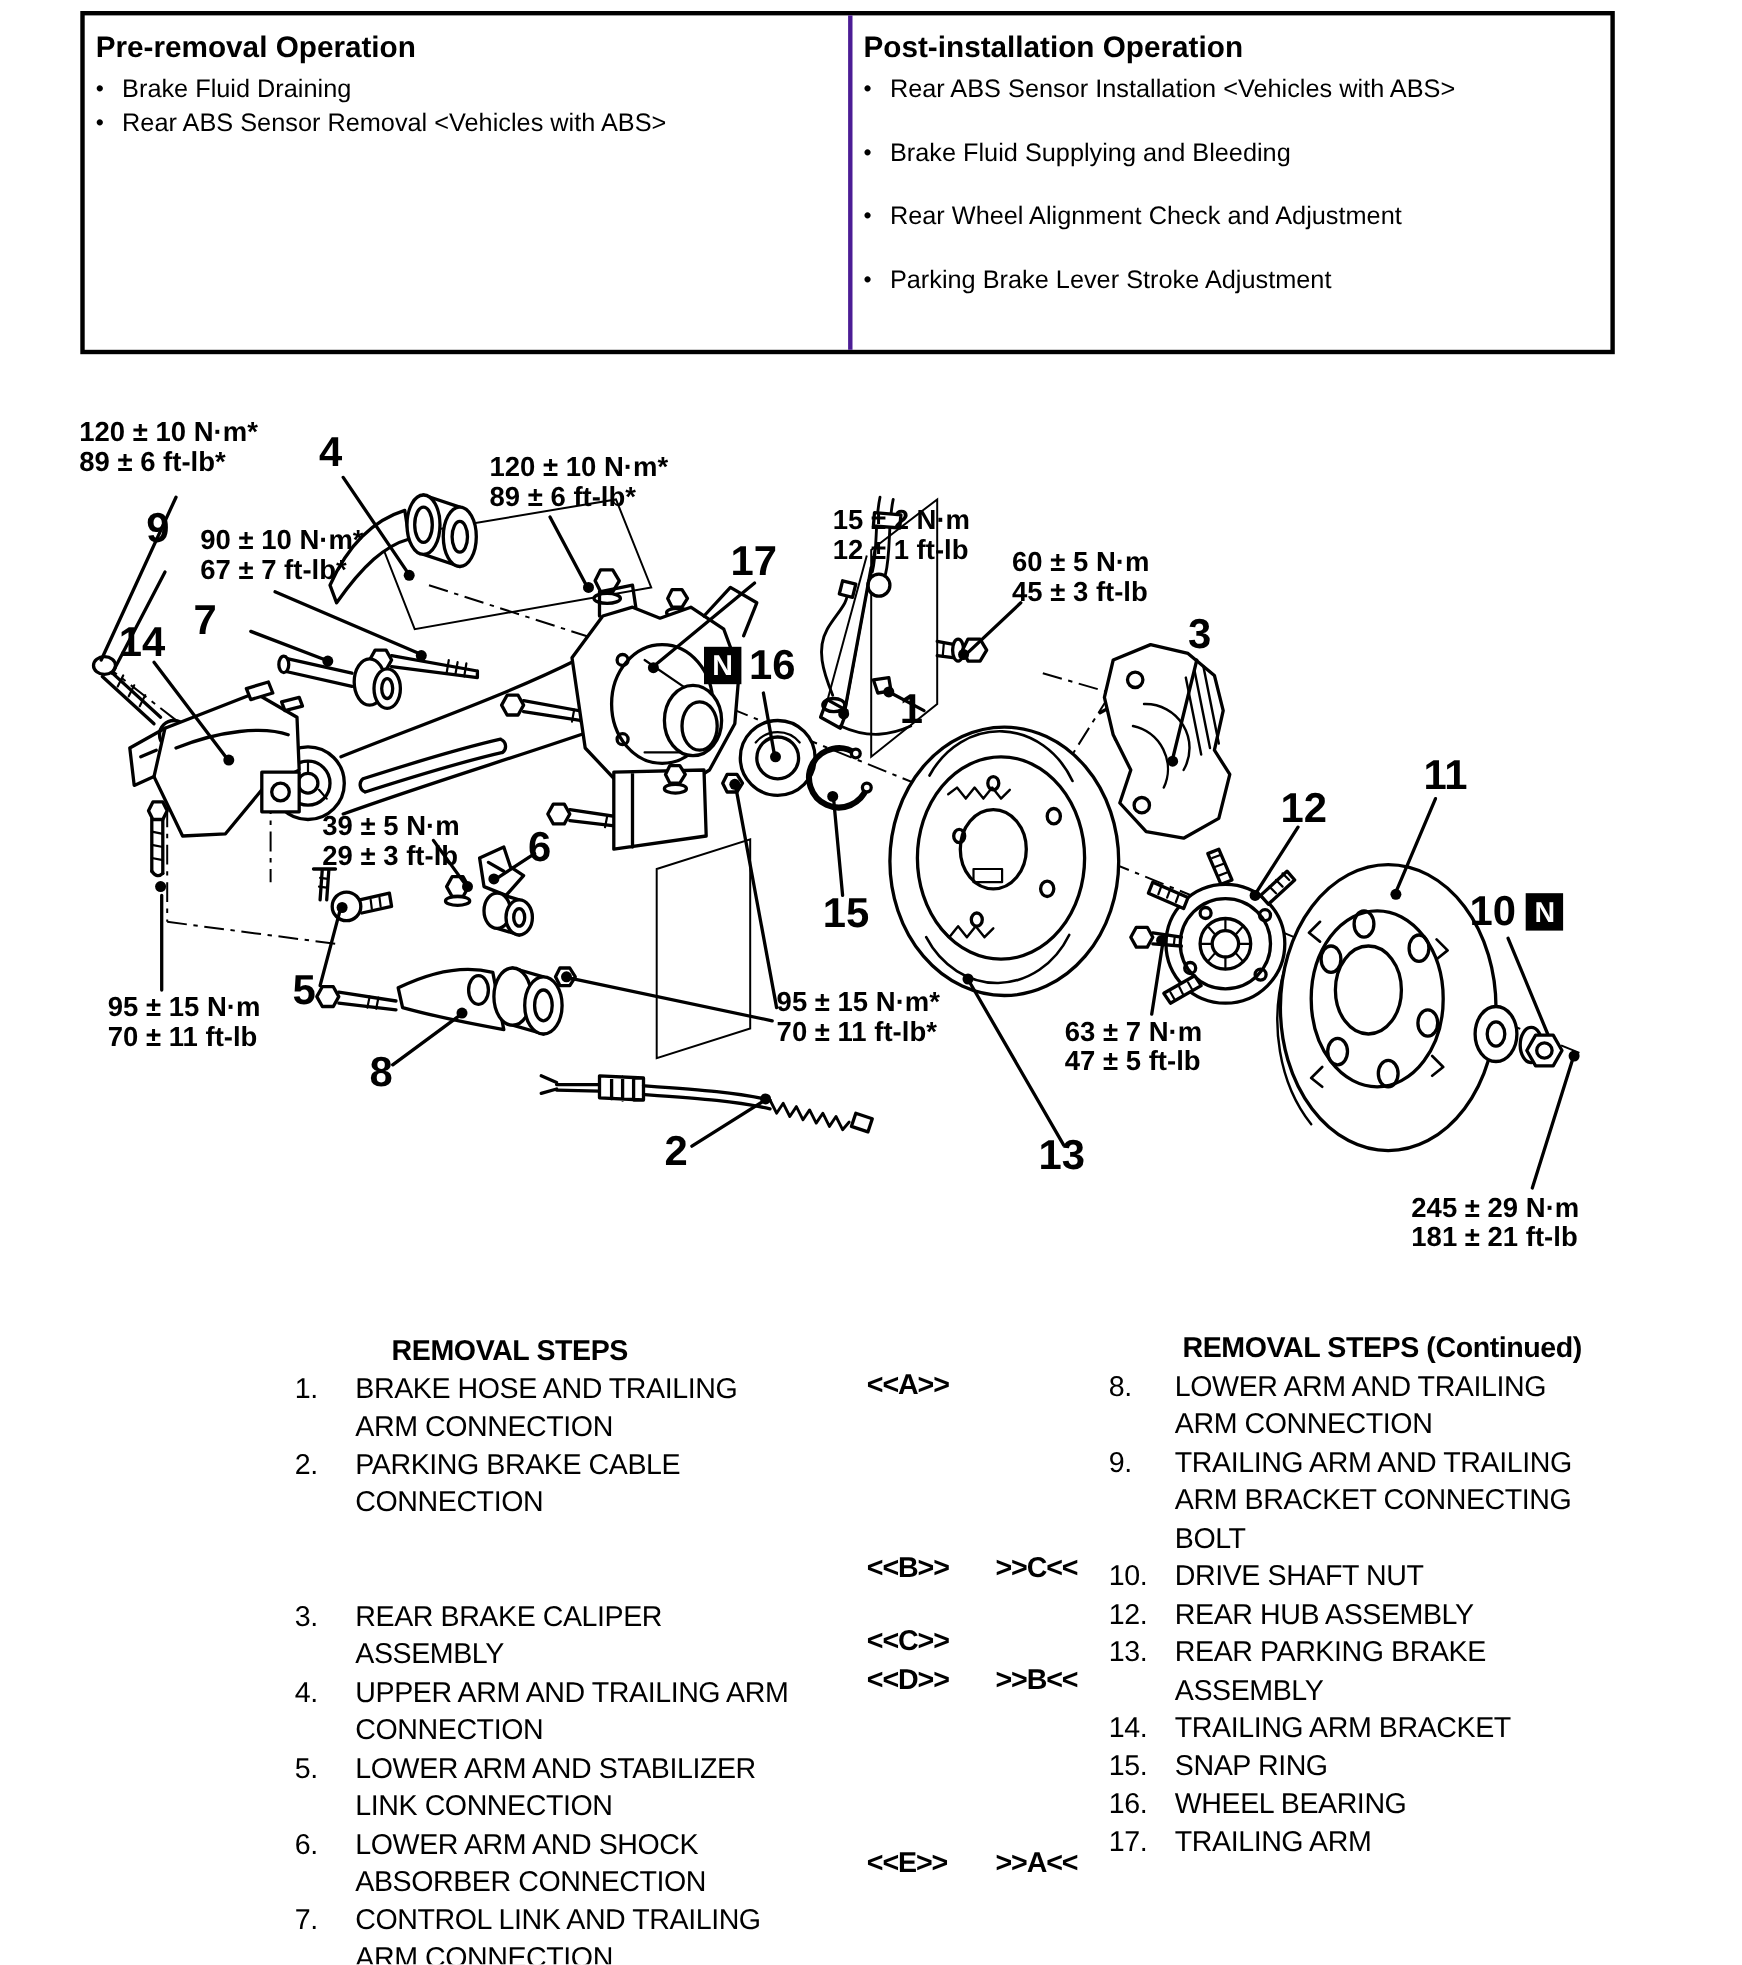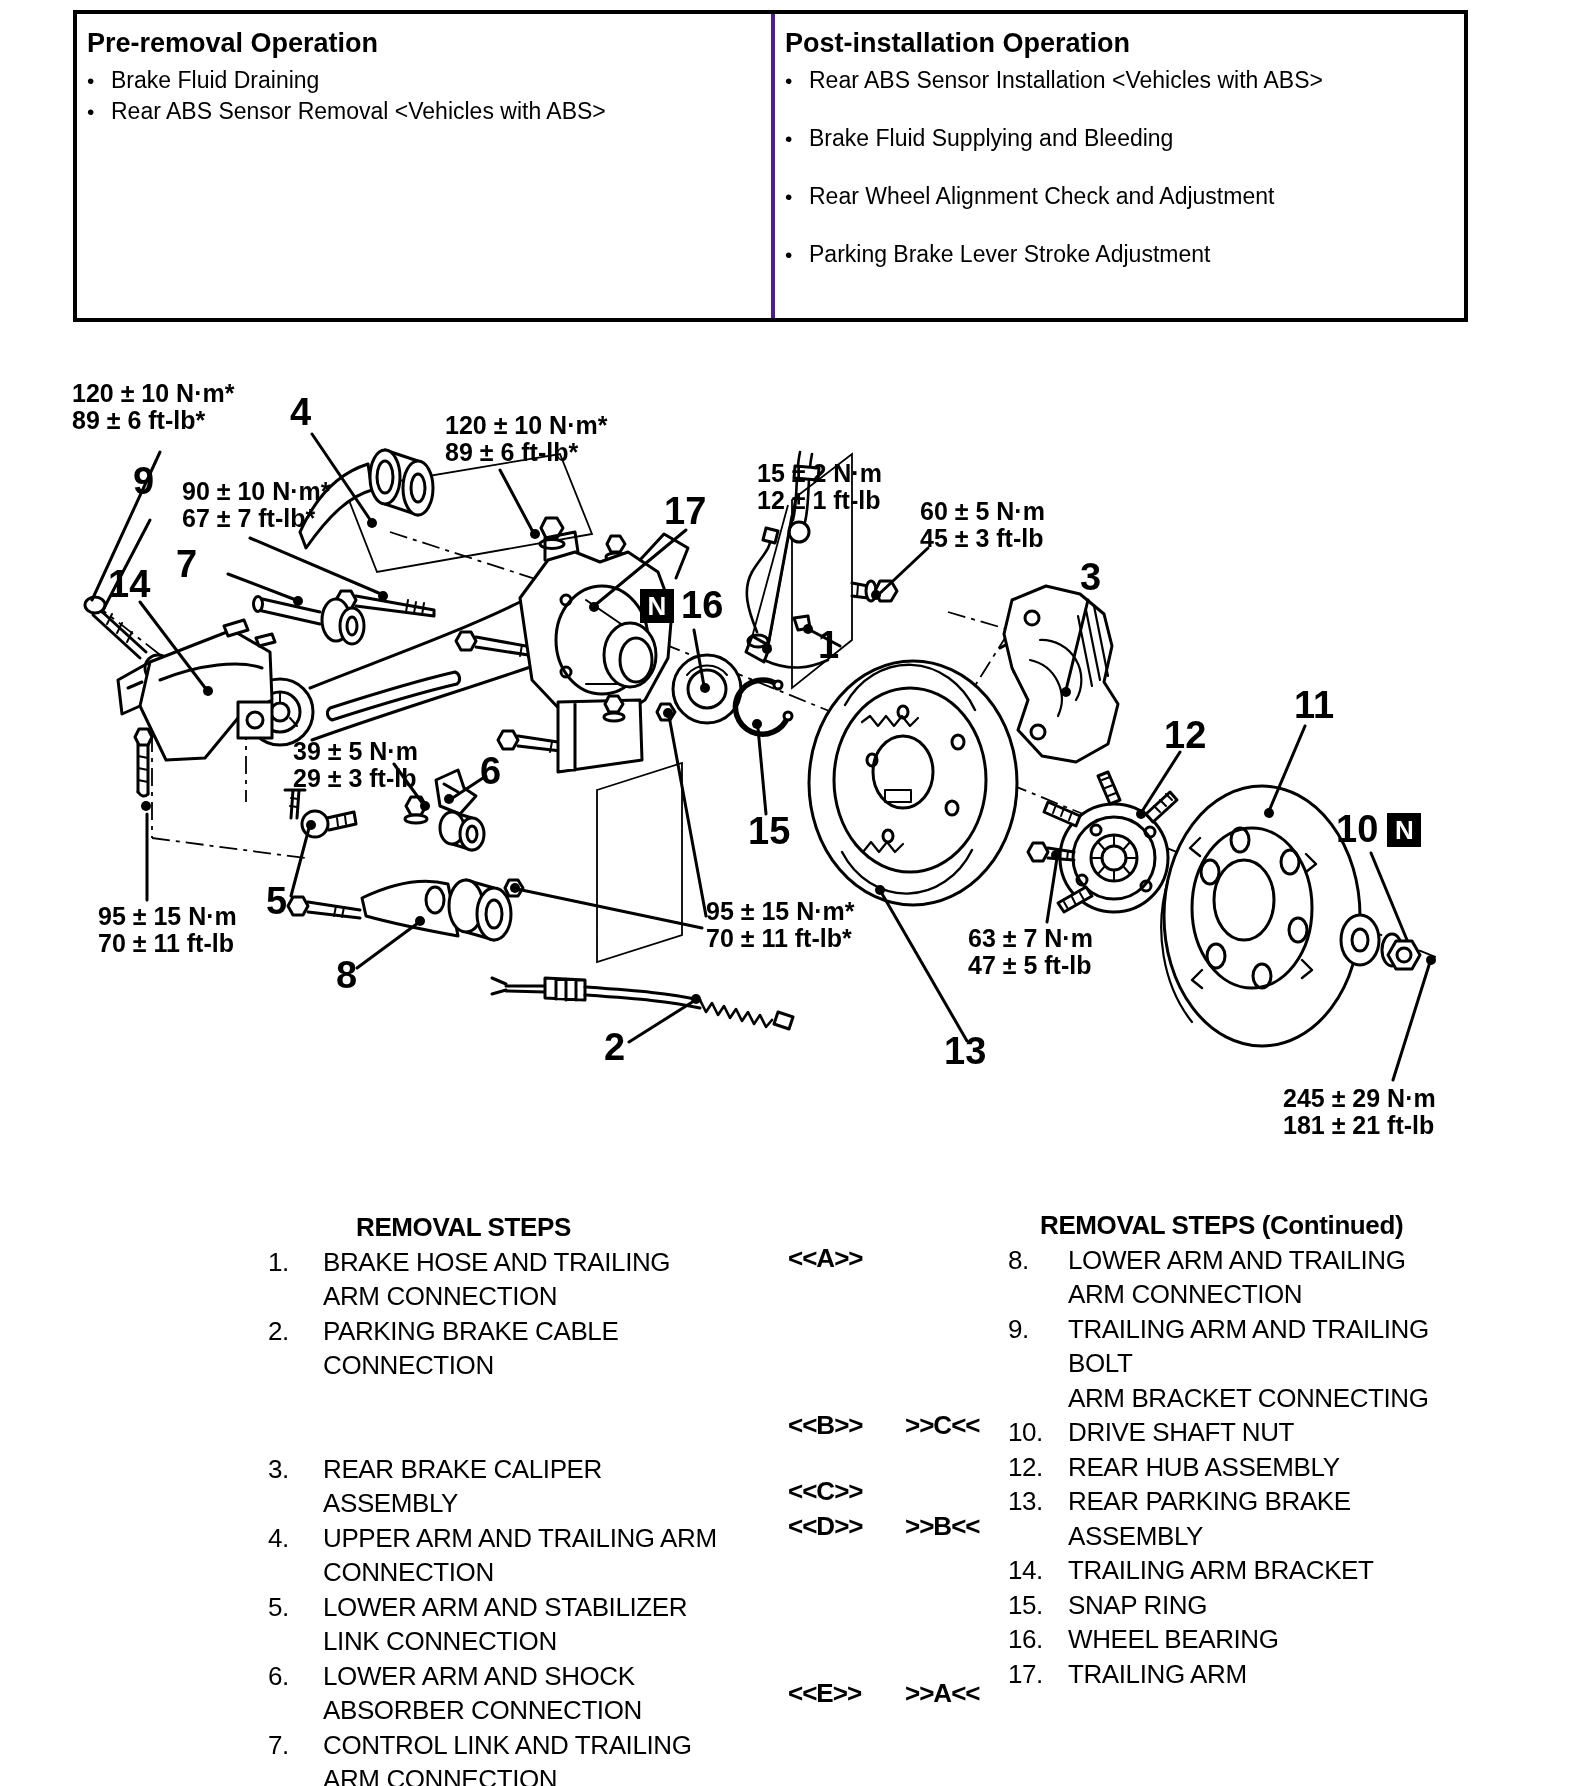--- a/index.html
+++ b/index.html
@@ -504,34 +504,34 @@
   <div class="mk" style="left:788px;top:1243px">&lt;&lt;A&gt;&gt;</div>
   <div class="mk" style="left:788px;top:1410px">&lt;&lt;B&gt;&gt;</div>
   <div class="mk" style="left:905px;top:1410px">&gt;&gt;C&lt;&lt;</div>
   <div class="mk" style="left:788px;top:1476px">&lt;&lt;C&gt;&gt;</div>
   <div class="mk" style="left:788px;top:1511px">&lt;&lt;D&gt;&gt;</div>
   <div class="mk" style="left:905px;top:1511px">&gt;&gt;B&lt;&lt;</div>
   <div class="mk" style="left:788px;top:1678px">&lt;&lt;E&gt;&gt;</div>
   <div class="mk" style="left:905px;top:1678px">&gt;&gt;A&lt;&lt;</div>
 
   <div class="list rlist" style="left:1008px;top:1208px;width:500px">
-    <div class="l-title" style="margin-left:32px">REMOVAL STEPS (Continued)</div>
+    <div class="l-title" style="margin-left:67px">REMOVAL STEPS (Continued)</div>
     <div class="item">
       <span class="n">8.</span>
       <div>
           <div>LOWER ARM AND TRAILING</div>
           <div>ARM CONNECTION</div>
         </div>
     </div>
     <div class="item">
       <span class="n">9.</span>
       <div>
           <div>TRAILING ARM AND TRAILING</div>
+          <div>ARM BRACKET CONNECTING</div>
           <div>BOLT</div>
-          <div>ARM BRACKET CONNECTING</div>
         </div>
     </div>
     <div class="item">
       <span class="n">10.</span>
       <div>
           <div>DRIVE SHAFT NUT</div>
         </div>
     </div>
     <div class="item">
       <span class="n">12.</span>

